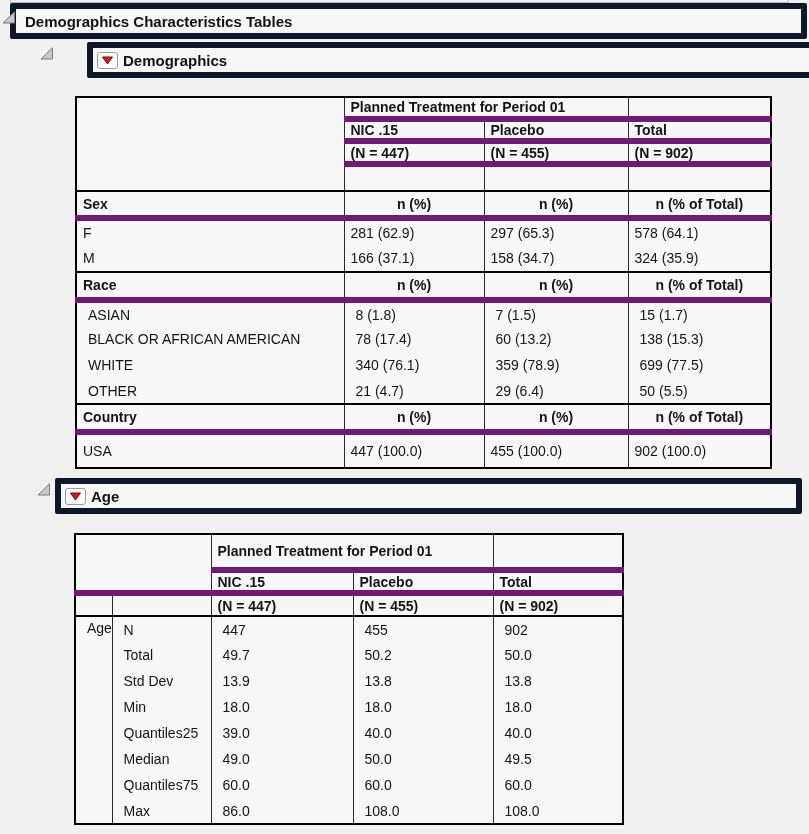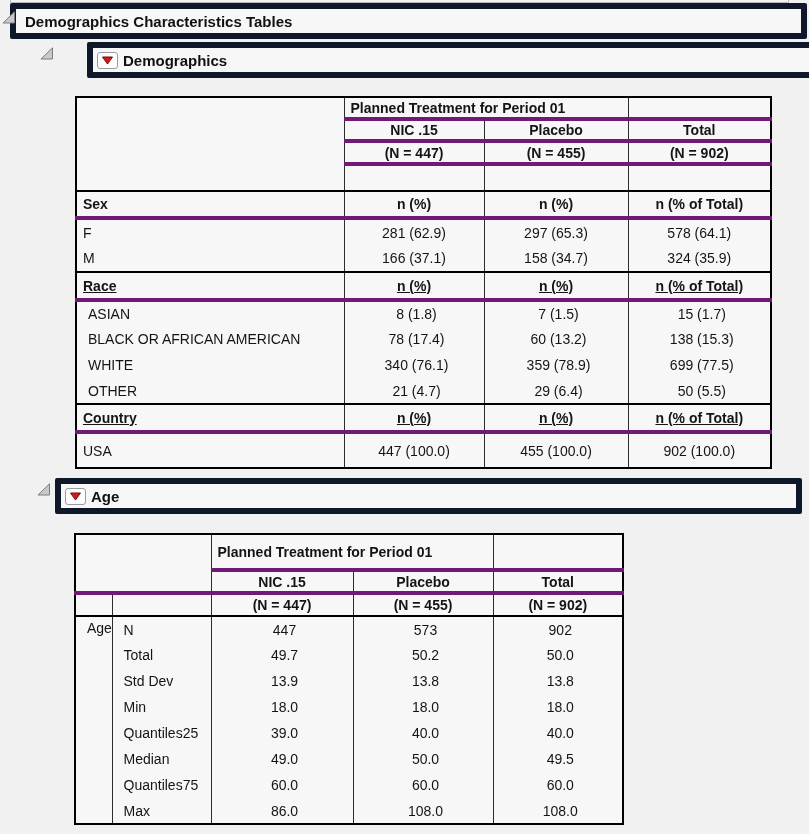--- a/index.html
+++ b/index.html
@@ -32,29 +32,29 @@
     width:21px;height:17px;background:#fdfdfd;border:1px solid #9b9b9b;border-radius:3px;
     display:inline-flex;align-items:center;justify-content:center;margin-right:5px;
     box-sizing:border-box;
   }
   table{border-collapse:collapse;table-layout:fixed;background:#f7f7f7;
         position:absolute;font-size:14px;color:#141414;}
   #demo-table{left:75px;top:96px;width:695px;border:2px solid #000;}
   #age-table{left:74px;top:533px;width:548px;border:2px solid #000;}
   td{padding:0 6px;overflow:hidden;white-space:nowrap;box-sizing:border-box;}
   .b{font-weight:bold;}
-  .num{text-align:center;}
+  .num{text-align:left;}
   .ctr{text-align:center;}
   .lft{text-align:left;}
   .vl{border-left:1px solid #2b2b2b;}          
-  .hb1{border-bottom:4px solid #701a75;}       
+  .hb1{border-bottom:6px solid #701a75;}       
   .hb2{border-bottom:2px solid #000;}          
   .ht2{border-top:2px solid #000;}
   .h22{height:22px;} .h23{height:23px;} .h24{height:36px;}
-  .h26{height:26px;padding-left:11px;} .h27{height:27px;} .h28{height:28px;text-decoration:underline;}
+  .h26{height:26px;padding-left:11px;} .h27{height:27px;} .h28{height:28px;}
   .vtop{vertical-align:top;padding-top:3px;}
 </style>
 </head>
 <body>
 
 <div class="top-remnant"></div>
 
 <div class="outline-bar bar1">
   <span class="title">Demographics Characteristics Tables</span>
 </div>
@@ -203,21 +203,21 @@
     <td class="h23 hb2"></td>
     <td class="h23 vl hb2"></td>
     <td class="h23 vl hb2 b num">(N = 447)</td>
     <td class="h23 vl hb2 b num">(N = 455)</td>
     <td class="h23 vl hb2 b num">(N = 902)</td>
   </tr>
   <tr>
     <td class="h26 lft vtop" rowspan="8">Age</td>
     <td class="h26 vl lft">N</td>
     <td class="h26 vl num">447</td>
-    <td class="h26 vl num">573</td>
+    <td class="h26 vl num">455</td>
     <td class="h26 vl num">902</td>
   </tr>
   <tr>
     <td class="h26 vl lft">Total</td>
     <td class="h26 vl num">49.7</td>
     <td class="h26 vl num">50.2</td>
     <td class="h26 vl num">50.0</td>
   </tr>
   <tr>
     <td class="h26 vl lft">Std Dev</td>

